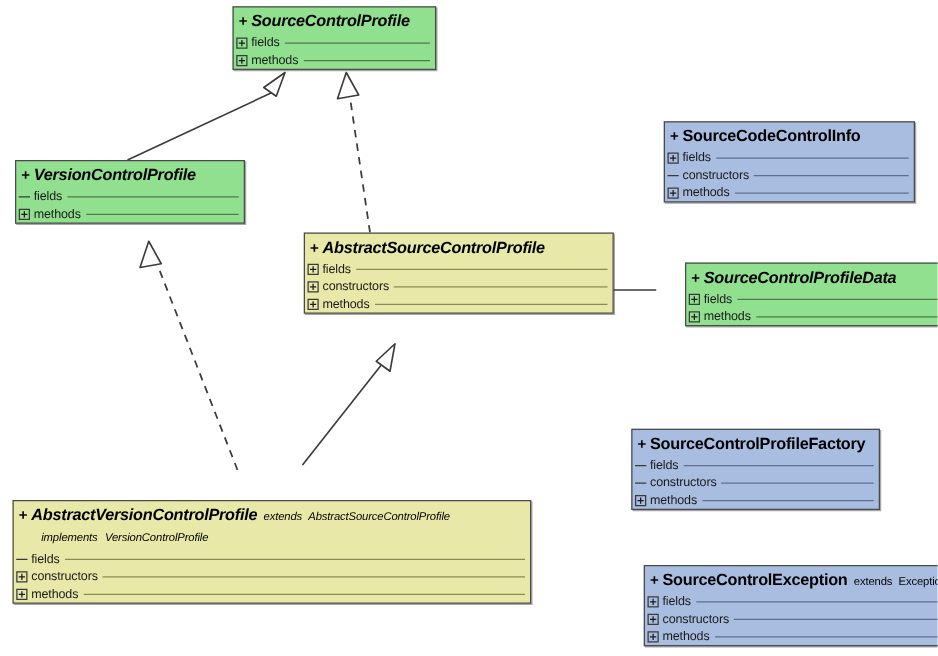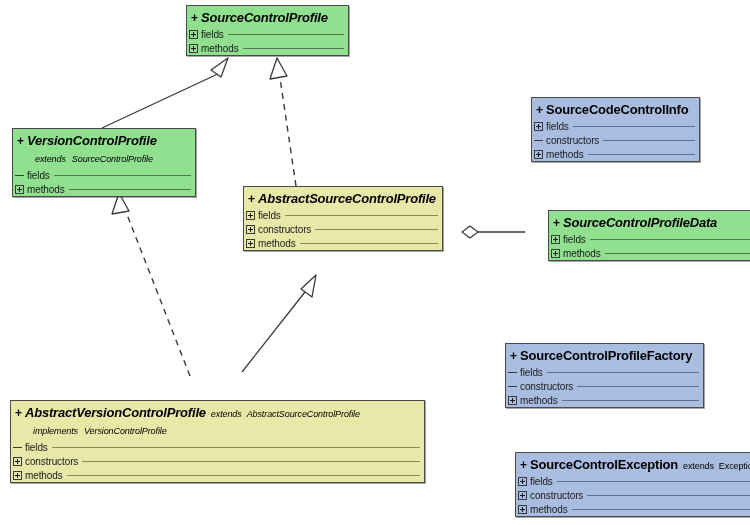--- a/index.html
+++ b/index.html
@@ -197,36 +197,33 @@
       <span class="toggle"></span>
       <span class="comp-label">methods</span>
       <span class="comp-rule"></span>
     </div>
   </div>
 
   <div class="uml-class green" style="left:12px; top:128px; width:184px;">
     <div class="cls-header">
       <span class="vis">+</span><span class="cls-name italic">VersionControlProfile</span>
     </div>
-    <div class="cls-sub">
-      <span class="cls-sub-kw">extends</span><span class="cls-sub-val">SourceControlProfile</span>
-    </div>
-    <div class="compartment">
-      <span class="toggle dash"></span>
-      <span class="comp-label">fields</span>
-      <span class="comp-rule"></span>
-    </div>
-    <div class="compartment">
-      <span class="toggle"></span>
-      <span class="comp-label">methods</span>
-      <span class="comp-rule"></span>
-    </div>
-  </div>
-
-  <div class="uml-class yellow" style="left:243px; top:186px; width:200px;">
+    <div class="compartment">
+      <span class="toggle dash"></span>
+      <span class="comp-label">fields</span>
+      <span class="comp-rule"></span>
+    </div>
+    <div class="compartment">
+      <span class="toggle"></span>
+      <span class="comp-label">methods</span>
+      <span class="comp-rule"></span>
+    </div>
+  </div>
+
+  <div class="uml-class yellow" style="left:243px; top:186px; width:248px;">
     <div class="cls-header">
       <span class="vis">+</span><span class="cls-name italic">AbstractSourceControlProfile</span>
     </div>
     <div class="compartment">
       <span class="toggle"></span>
       <span class="comp-label">fields</span>
       <span class="comp-rule"></span>
     </div>
     <div class="compartment">
       <span class="toggle"></span>
@@ -257,21 +254,21 @@
       <span class="comp-label">constructors</span>
       <span class="comp-rule"></span>
     </div>
     <div class="compartment">
       <span class="toggle"></span>
       <span class="comp-label">methods</span>
       <span class="comp-rule"></span>
     </div>
   </div>
 
-  <div class="uml-class blue" style="left:531px; top:97px; width:169px;">
+  <div class="uml-class blue" style="left:531px; top:97px; width:201px;">
     <div class="cls-header">
       <span class="vis">+</span><span class="cls-name">SourceCodeControlInfo</span>
     </div>
     <div class="compartment">
       <span class="toggle"></span>
       <span class="comp-label">fields</span>
       <span class="comp-rule"></span>
     </div>
     <div class="compartment">
       <span class="toggle dash"></span>

